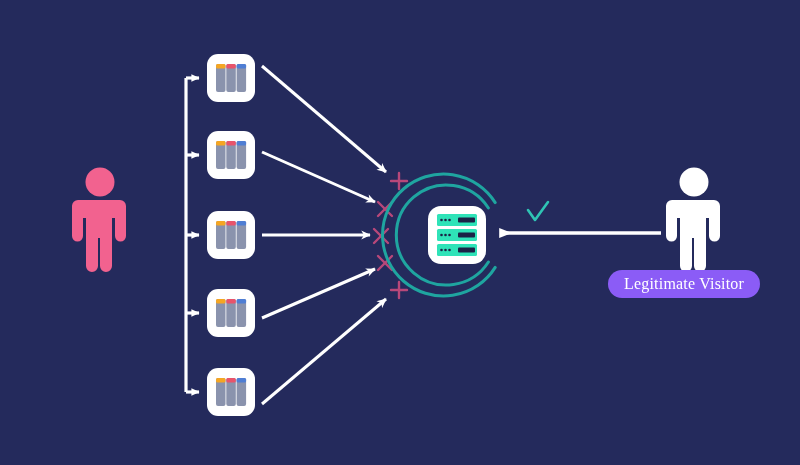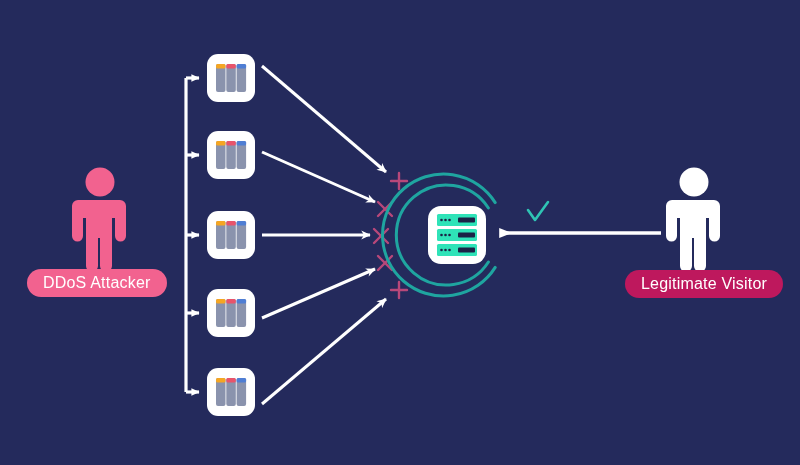--- a/index.html
+++ b/index.html
@@ -34,23 +34,24 @@
     white-space: nowrap;
     height: 28px;
     padding: 0 16px;
   }
   #attacker-badge {
     left: 27px;
     top: 269px;
     background: #f2628f;
   }
   #visitor-badge {
-    left: 625px;
+    left: 608px;
     top: 270px;
-    background: #be185d;
+    background: #8b5cf6;
+    font-family: Liberation Serif, serif;
   }
 </style>
 </head>
 <body>
 
 <div id="stage">
 
   <svg id="diagram-svg" viewBox="0 0 800 465">
     <defs>
 
@@ -250,17 +251,16 @@
 
     <g>
       <path d="M528 210 L535 220 L548 202" fill="none" stroke="#2fc3b4" stroke-width="2.6" stroke-linecap="round" stroke-linejoin="round"></path>
     </g>
 
     <g>
       <line x1="661" y1="233" x2="500" y2="233" stroke="#ffffff" stroke-width="3.4" marker-end="url(#ah-visitor)"></line>
     </g>
   </svg>
 
-  <div class="badge" id="attacker-badge">DDoS Attacker</div>
 
   <div class="badge" id="visitor-badge">Legitimate Visitor</div>
 
 </div>
 
 </body></html>

